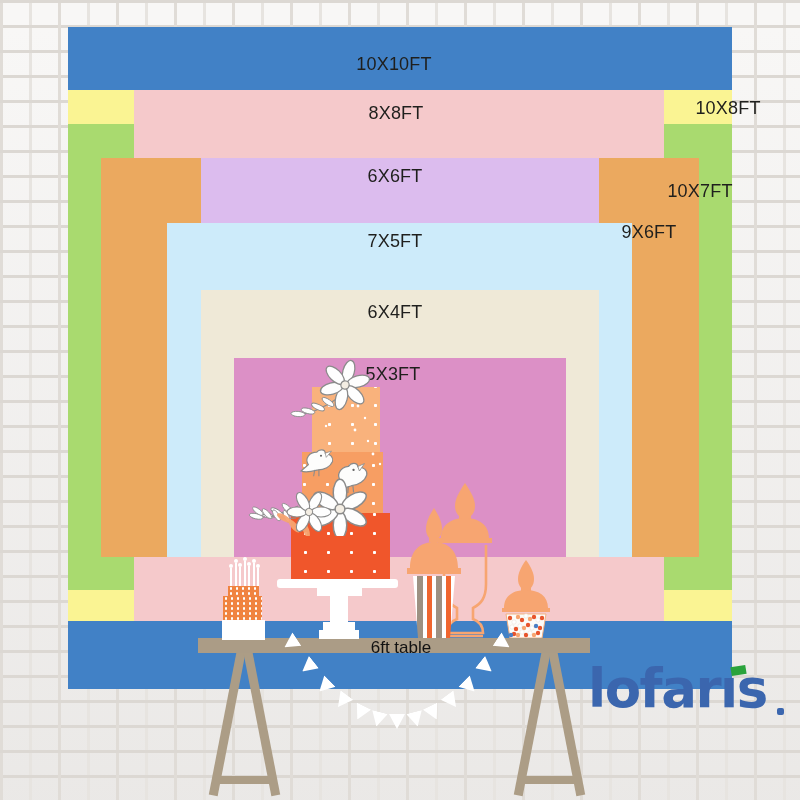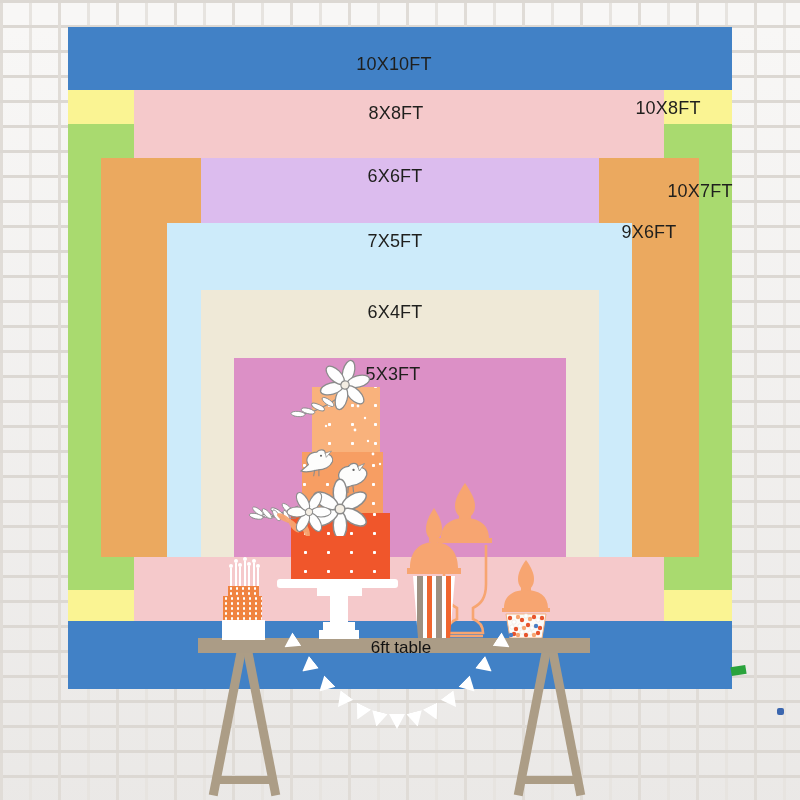--- a/index.html
+++ b/index.html
@@ -25,21 +25,21 @@
   #r3{left:134px;top:90px;width:530px;height:531px;}
   #r4{left:101px;top:158px;width:598px;height:399px;}
   #r5{left:201px;top:158px;width:398px;height:399px;}
   #r6{left:167px;top:223px;width:465px;height:334px;}
   #r7{left:201px;top:290px;width:398px;height:267px;}
   #r8{left:234px;top:358px;width:332px;height:199px;}
 
   .size-label{position:absolute;font:400 18px/1 "Liberation Sans",sans-serif;
               color:#1f1f1d;transform:translateX(-50%);white-space:nowrap;letter-spacing:.2px;}
   #lab0{left:394px;top:55px;}
-  #lab1{left:668px;top:99px;}
+  #lab1{left:728px;top:99px;}
   #lab2{left:700px;top:137px;margin-top:45px;}
   #lab3{left:396px;top:104px;}
   #lab4{left:649px;top:184px;margin-top:39px;}
   #lab5{left:395px;top:167px;}
   #lab6{left:395px;top:232px;}
   #lab7{left:395px;top:303px;}
   #lab8{left:393px;top:365px;}
 
   
   .leg{position:absolute;width:9px;height:146px;background:#ac9d86;transform-origin:4.5px 3px;}
@@ -277,15 +277,18 @@
       <div class="pennant" style="left: 372.333px; top: 711.917px; transform: rotate(14deg);"></div>
       <div class="pennant" style="left: 389px; top: 714px; transform: rotate(0deg);"></div>
       <div class="pennant" style="left: 405.667px; top: 711.917px; transform: rotate(-14deg);"></div>
       <div class="pennant" style="left: 422.333px; top: 705.667px; transform: rotate(-26.6deg);"></div>
       <div class="pennant" style="left: 439px; top: 695.25px; transform: rotate(-36.9deg);"></div>
       <div class="pennant" style="left: 455.667px; top: 680.667px; transform: rotate(-45deg);"></div>
       <div class="pennant" style="left: 472.333px; top: 661.917px; transform: rotate(-51.3deg);"></div>
       <div class="pennant" style="left: 489px; top: 639px; transform: rotate(-56.3deg);"></div>
     </div>
 
+  <div id="logo">
+    <span id="logo-text" style="color: rgb(59, 102, 174);">lofarıs</span>
+  </div>
   <div id="logo-dot" style="background-color: rgb(42, 163, 60);"></div>
   <div id="logo-period" style="background-color: rgb(59, 102, 174);"></div>
 </div>
 
 </body></html>

